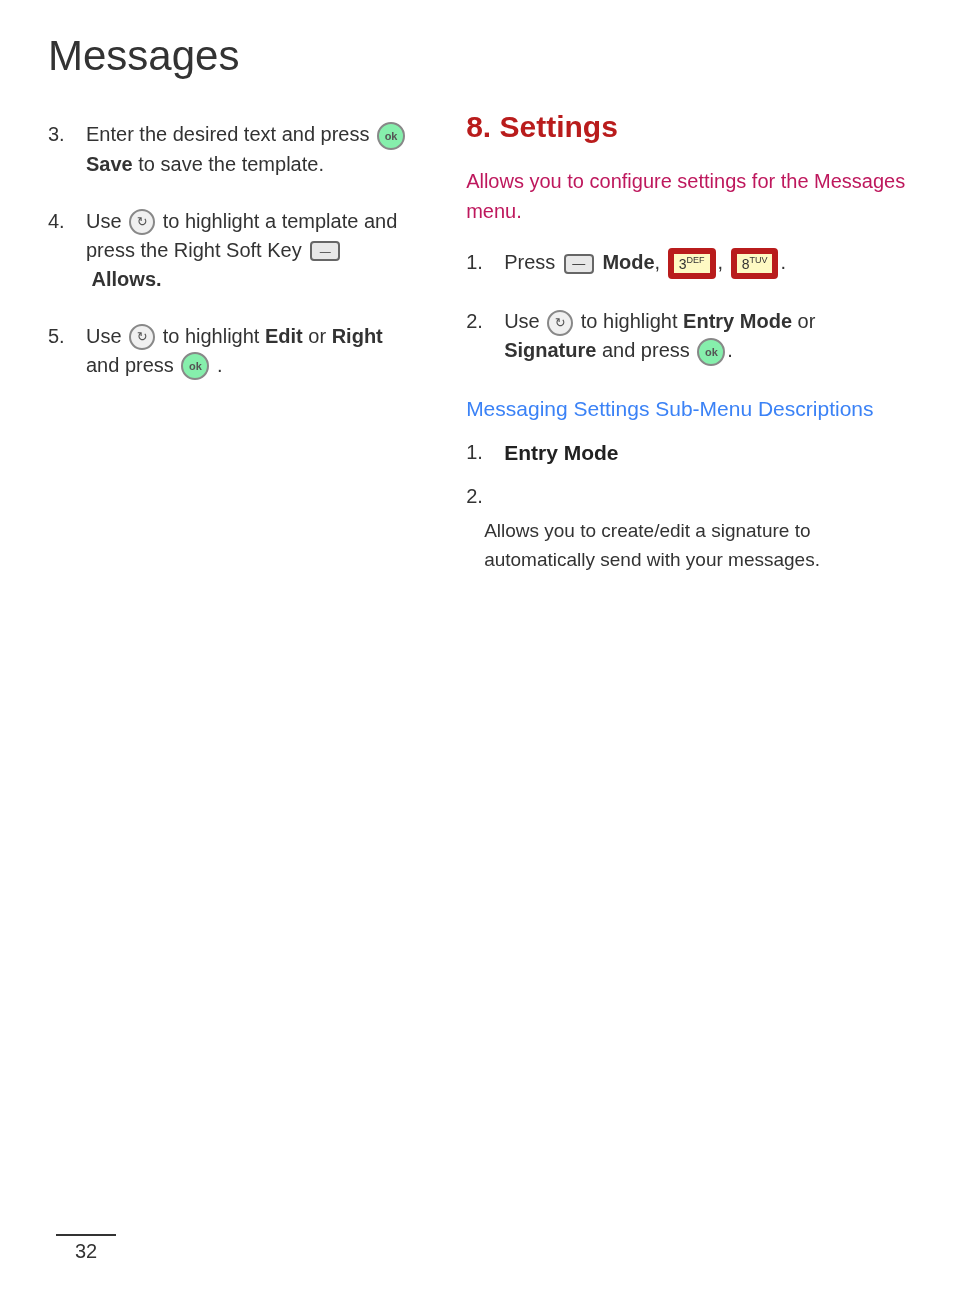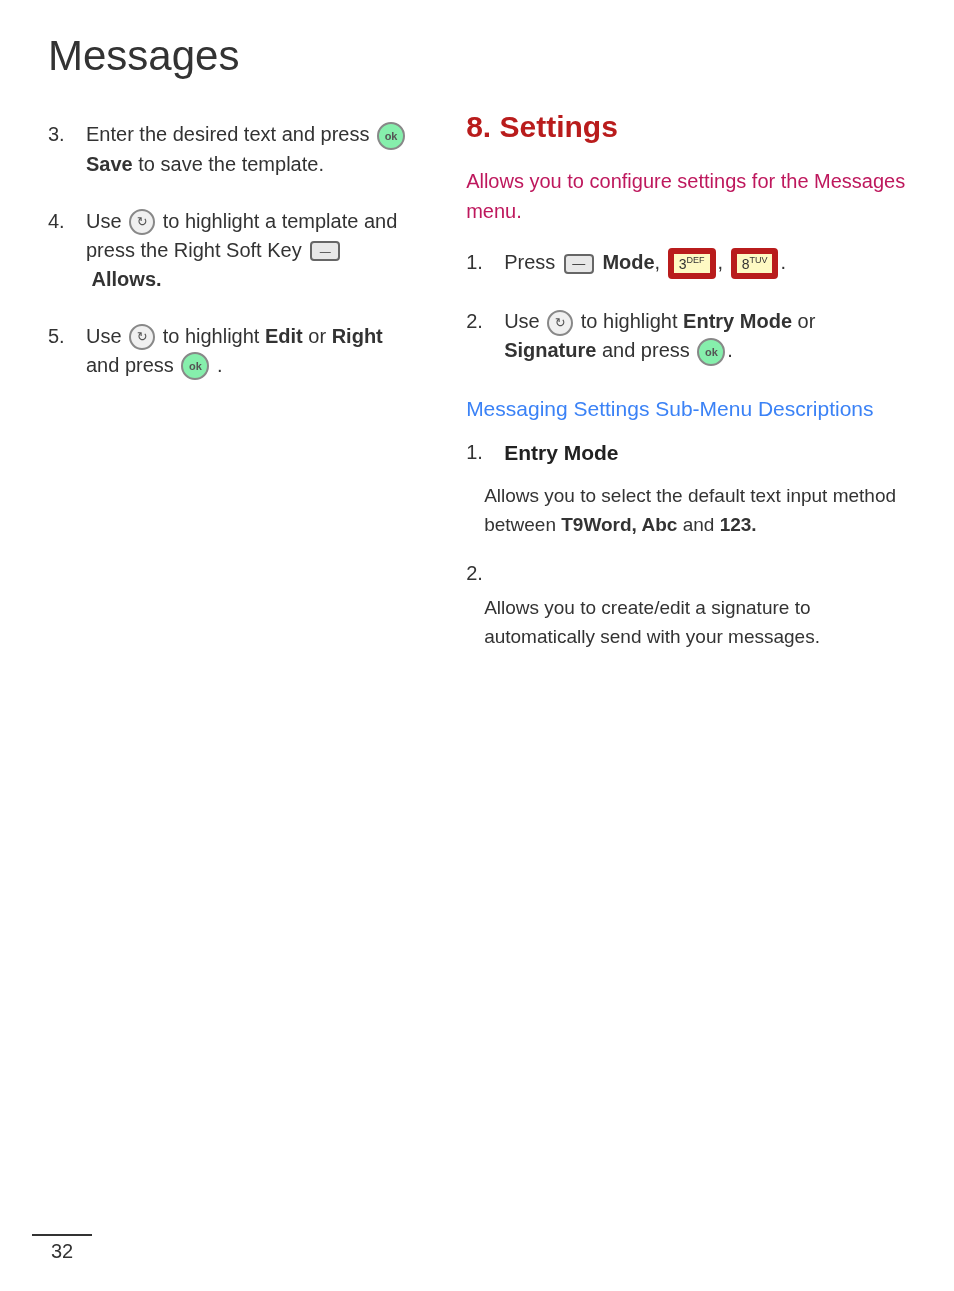--- a/index.html
+++ b/index.html
@@ -157,21 +157,21 @@
       line-height: 1.5;
       color: #333;
       margin-left: 18px;
       margin-bottom: 20px;
     }
 
     
     .footer {
       position: absolute;
       bottom: 28px;
-      left: 32px;
+      left: 56px;
       font-size: 20px;
       color: #333;
       border-top: 2px solid #333;
       padding-top: 4px;
       width: 60px;
       text-align: center;
     }
 
     b { font-weight: bold; }
   </style>
@@ -253,23 +253,20 @@
         <span class="ok-icon">ok</span>.
       </span>
     </div>
 
     <div class="subsection-heading">Messaging Settings Sub-Menu Descriptions</div>
 
     <div class="list-item" style="margin-bottom: 6px;">
       <span class="list-num">1.</span>
       <span class="entry-heading">Entry Mode</span>
     </div>
-    <div class="entry-desc">
-      Allows you to select the default text input method between <b>T9Word, Abc</b> and <b>123.</b>
-    </div>
 
     <div class="list-item" style="margin-bottom: 6px;">
       <span class="list-num">2.</span>
     </div>
     <div class="entry-desc">Allows you to create/edit a signature to automatically send with your messages.</div>
 
   </div>
 </div>
 
 <div class="footer">32</div>

